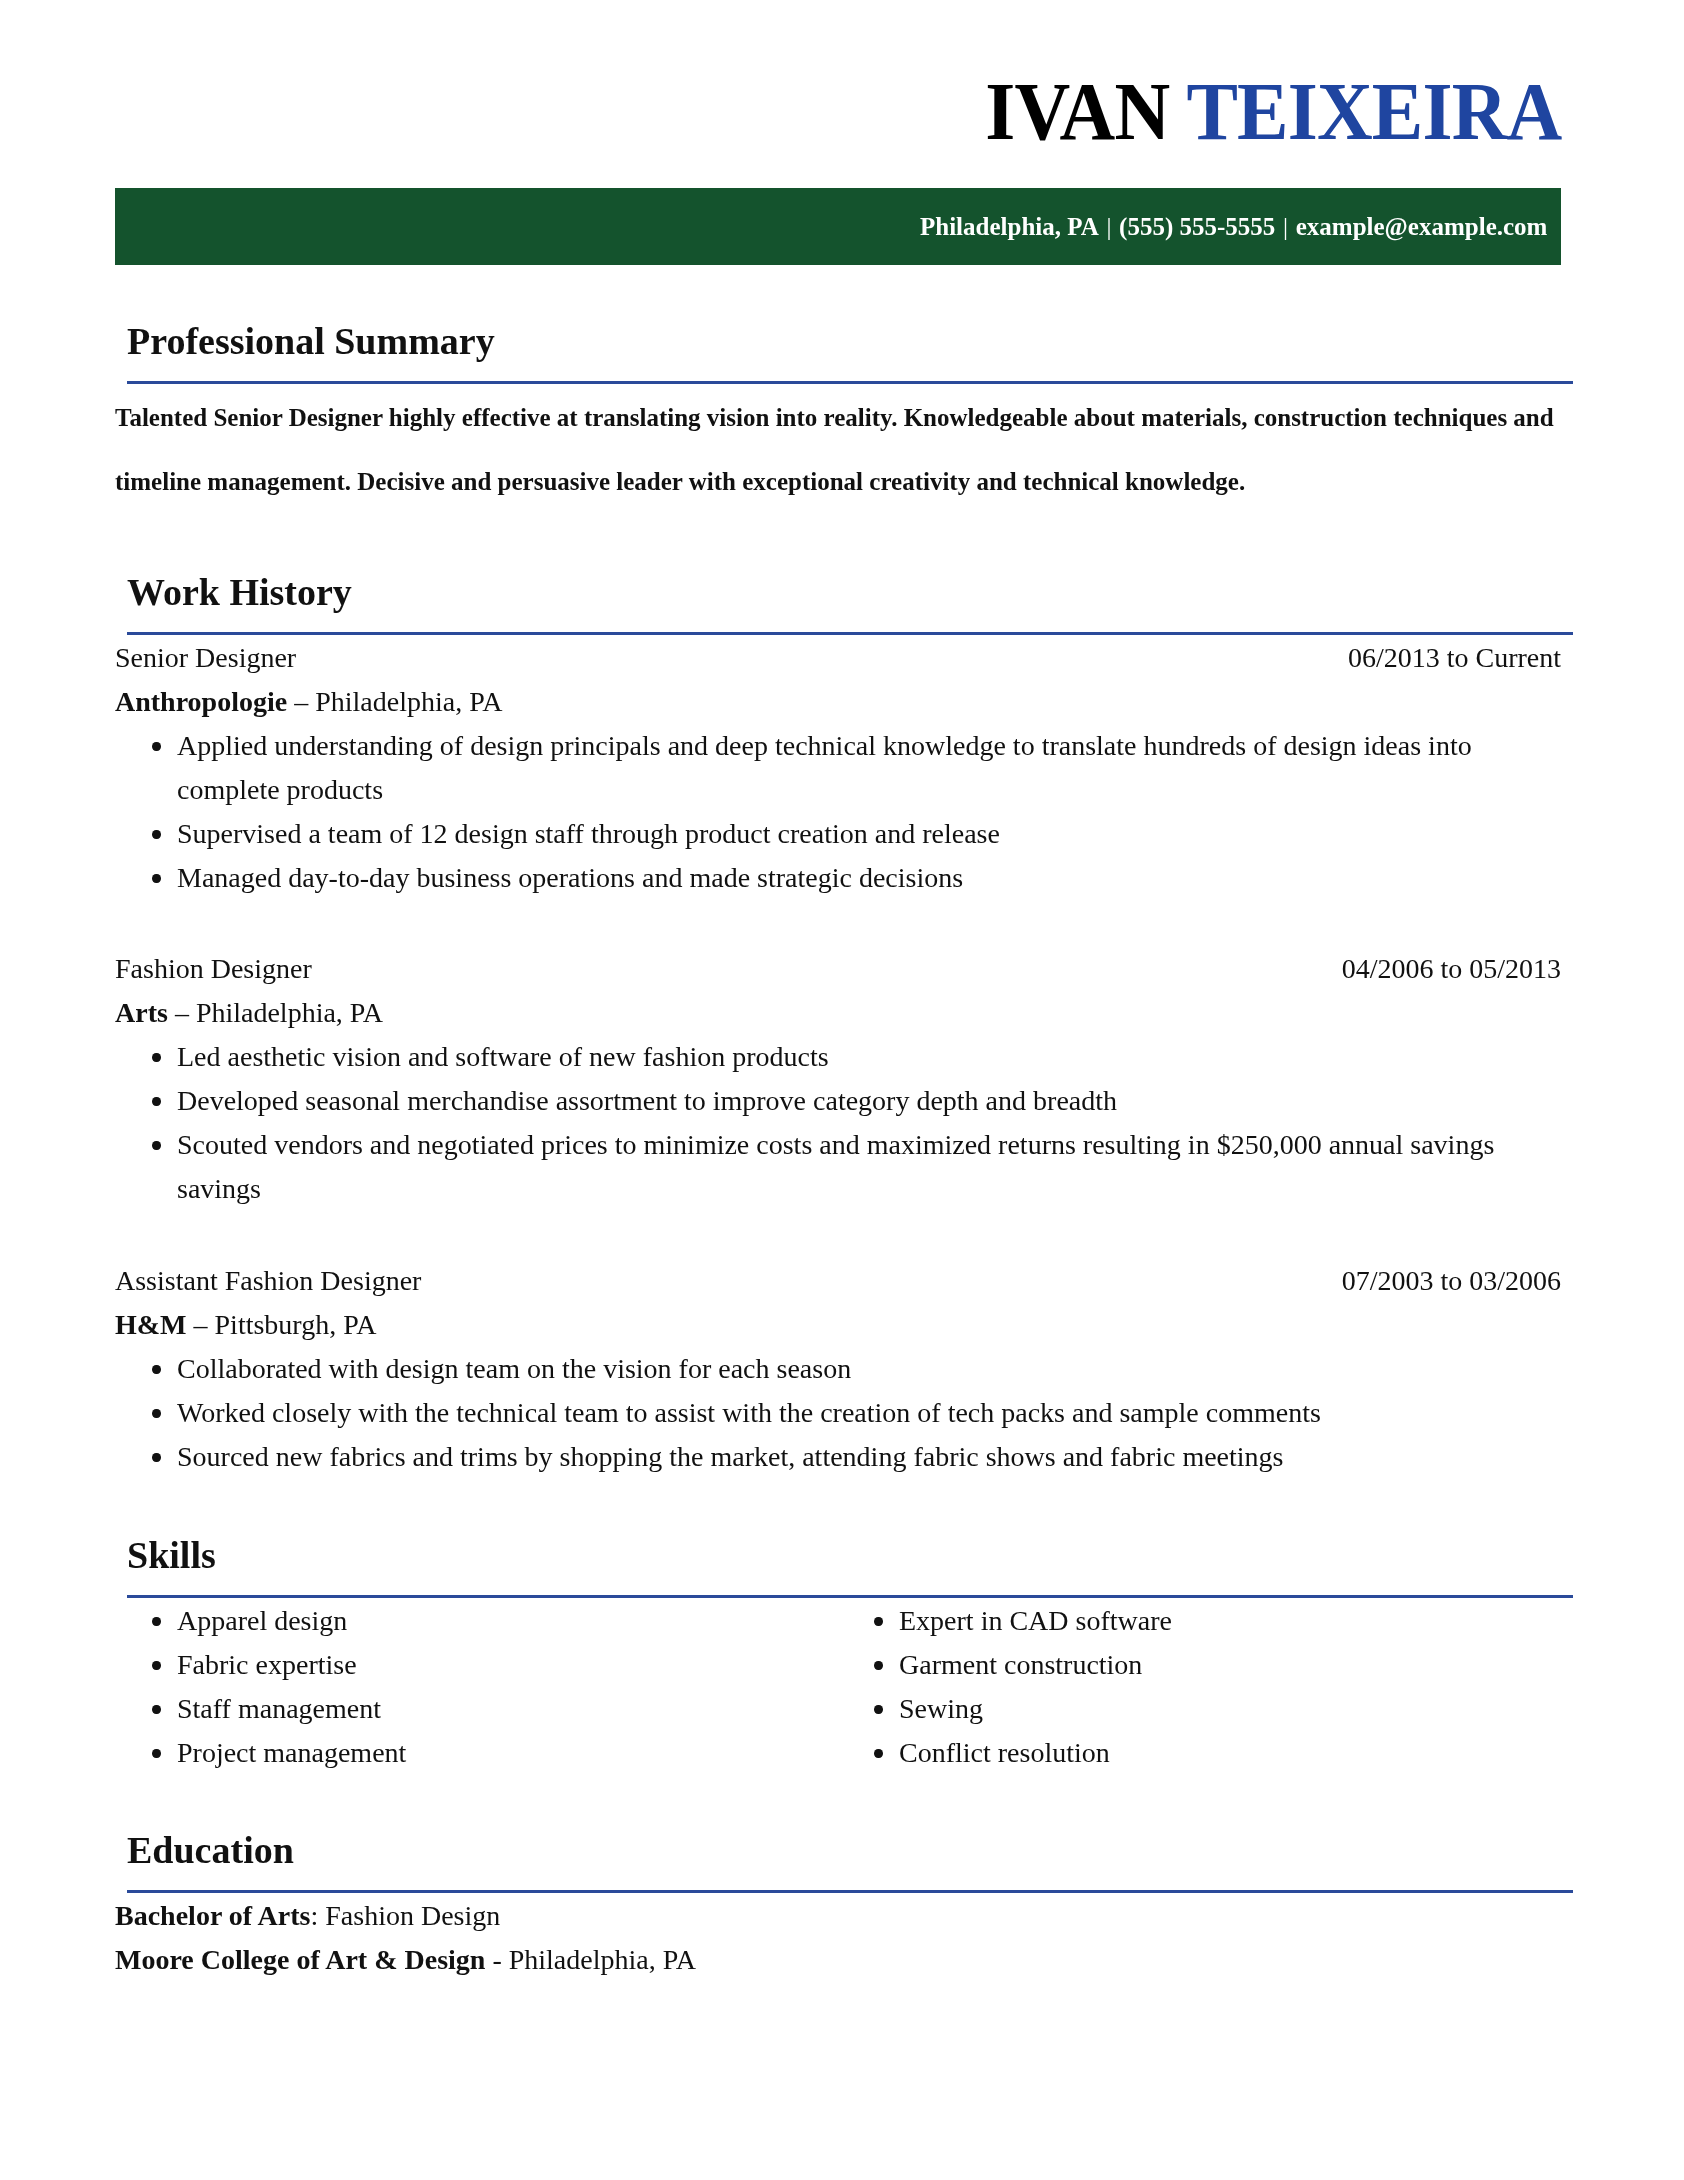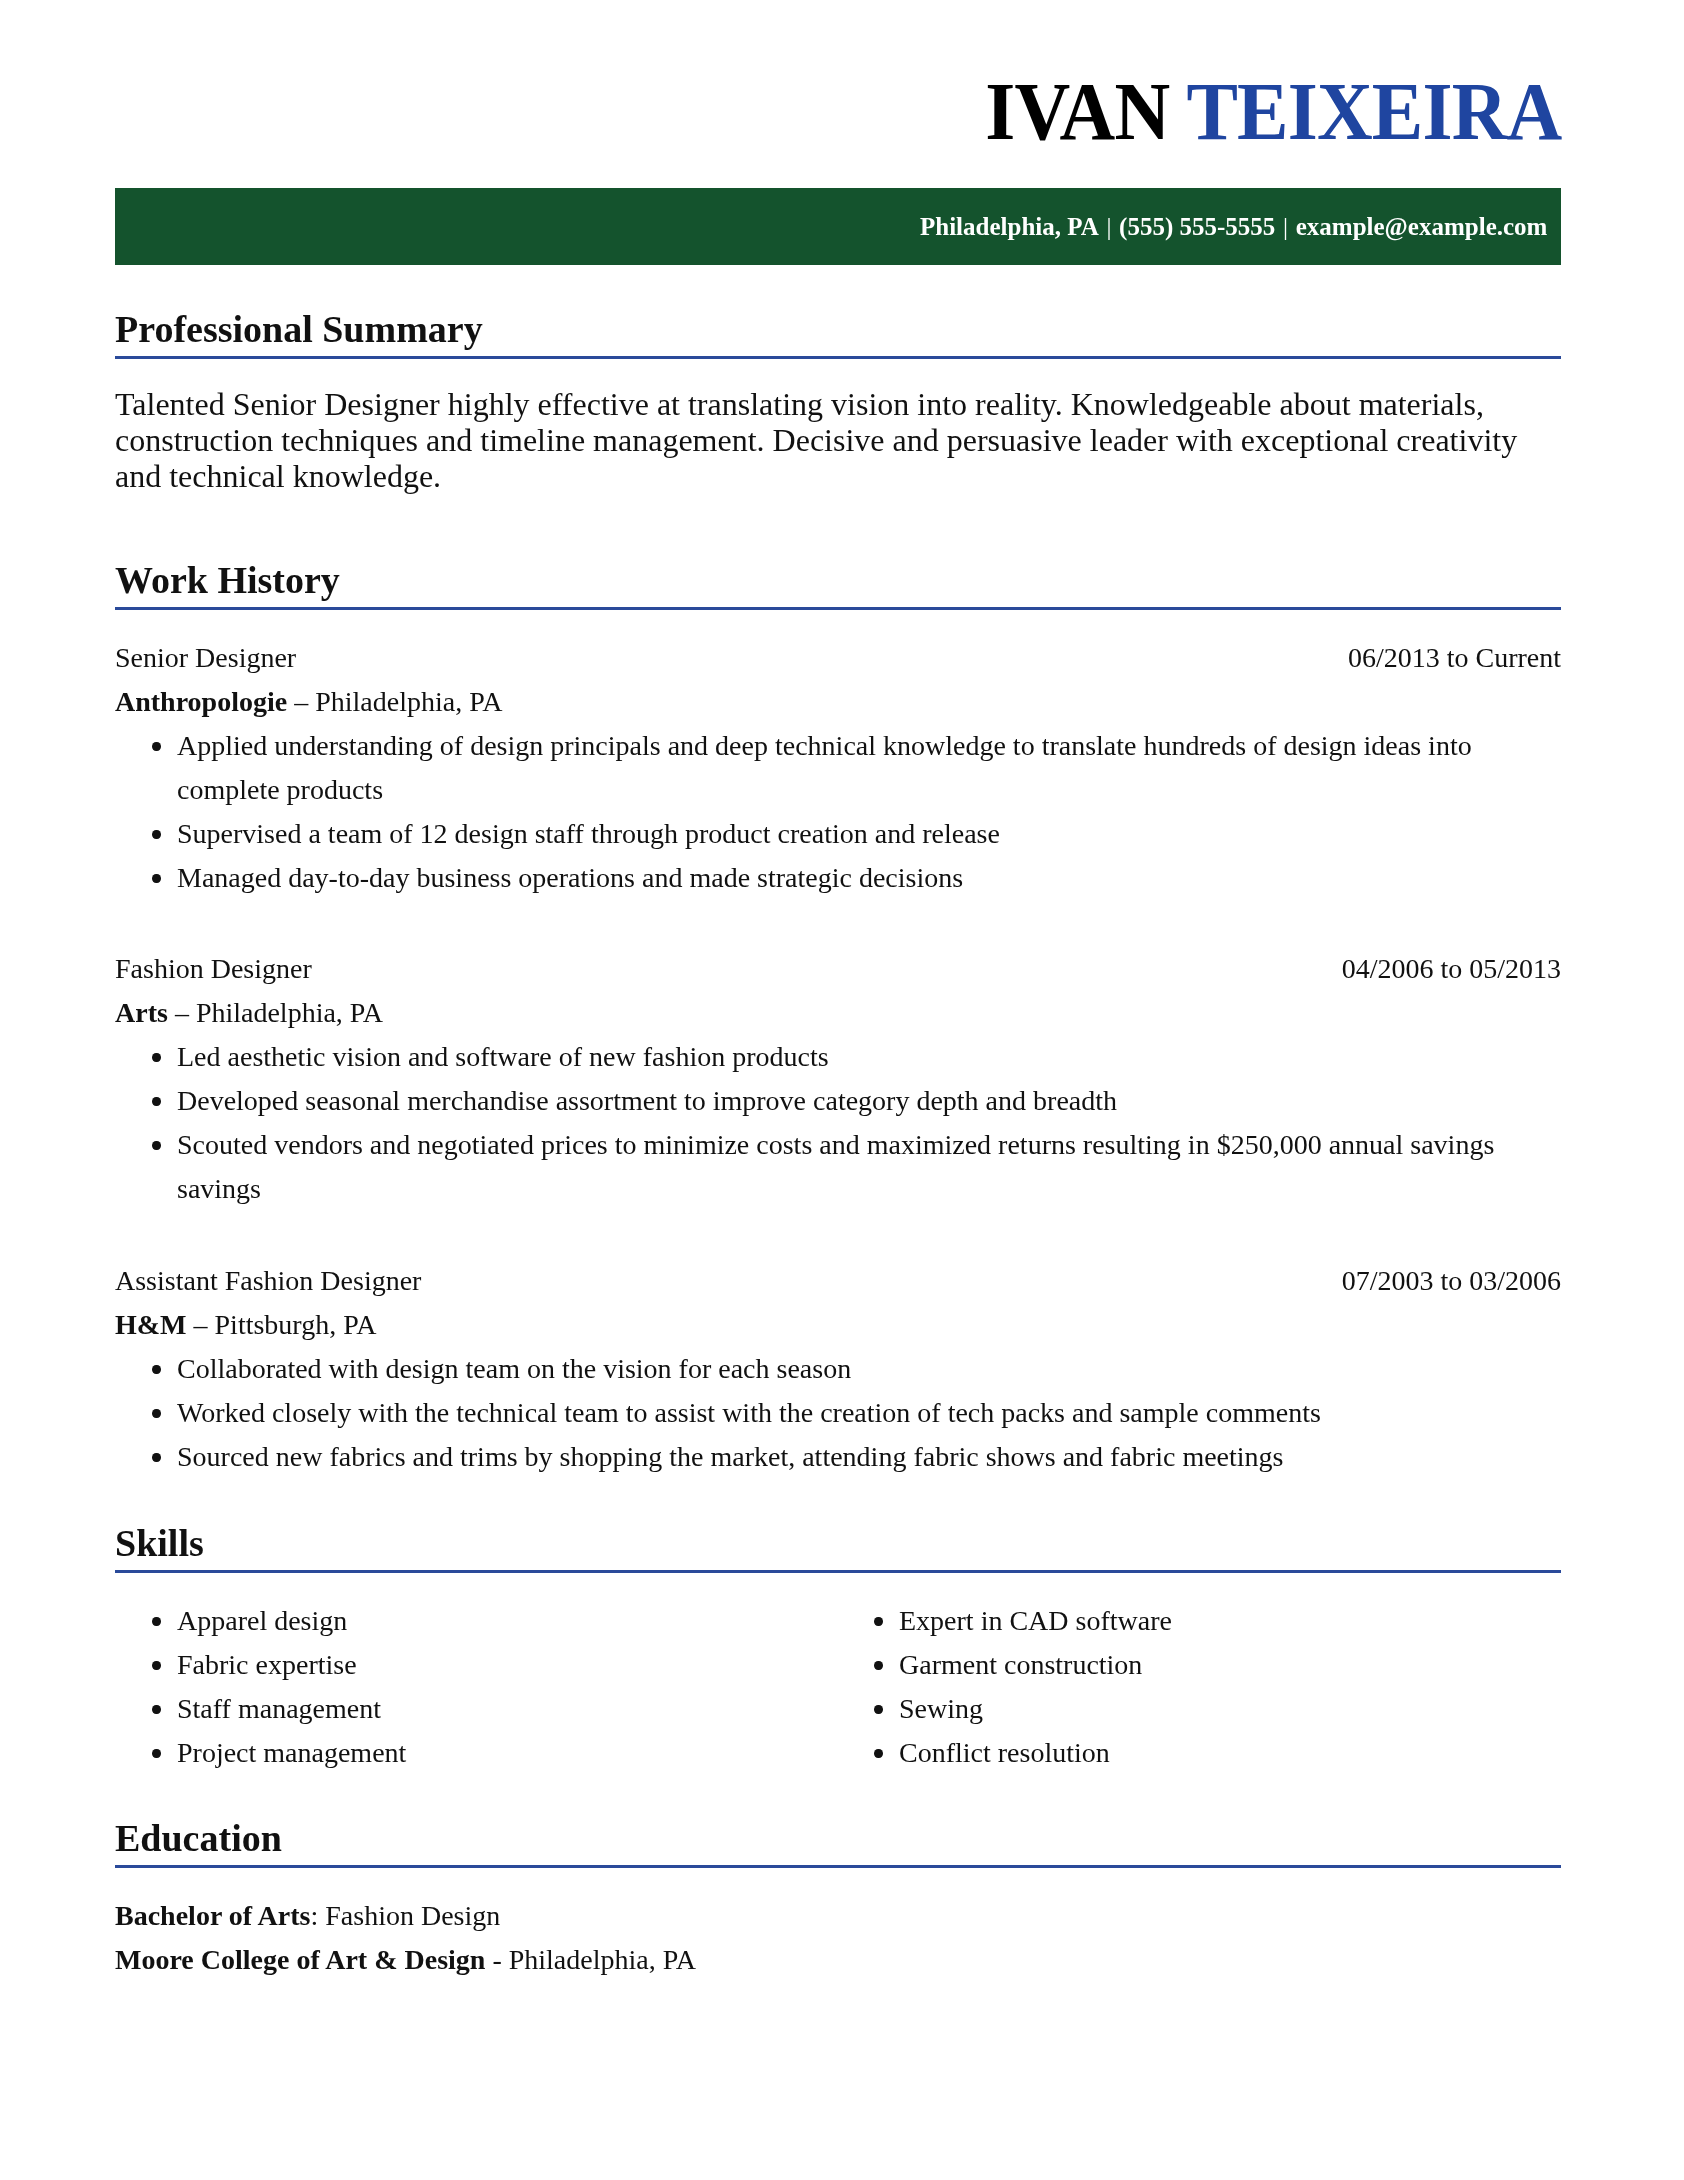--- a/index.html
+++ b/index.html
@@ -17,25 +17,25 @@
   .name .last { color: #1f45a0; }
   .contact-bar {
     position: absolute; left: 0; top: 188px; width: 1446px; height: 77px;
     background: #14532d; color: #fff;
     display: flex; align-items: center; justify-content: flex-end;
     box-sizing: border-box; padding-right: 13.6px;
     font-size: 25px; font-weight: bold; white-space: nowrap;
   }
   .sep { margin: 0 7.7px; font-weight: normal; }
   .section-head {
-    position: absolute; left: 0; width: 1446px; margin: 0;
+    position: absolute; left: 0; width: 1446px; margin: 12px;
     font-size: 38px; font-weight: bold; line-height: 1;
-    border-bottom: 3.4px solid #2a4a9a; padding-bottom: 8px;
+    border-bottom: 3.4px solid #2a4a9a; padding-bottom: 21px;
   }
-  .text { font-size: 32px; line-height: 36px; }
+  .text { font-size: 25px; line-height: 64px; font-weight: bold; }
   .abs { position: absolute; left: 0; width: 1446px; }
   .summary { margin: 0; }
   .job-row { display: flex; justify-content: space-between; font-size: 28px; line-height: 44px; }
   .job-title { font-weight: normal; }
   .company { font-weight: bold; }
   ul.bullets { margin: 0; padding: 0; list-style: none; }
   ul.bullets li { position: relative; padding-left: 62px; font-size: 28px; line-height: 44px; }
   ul.bullets li::before {
     content: ""; position: absolute; left: 37px; top: 18px;
     width: 8.5px; height: 9.4px; border-radius: 50%; background: #111;

